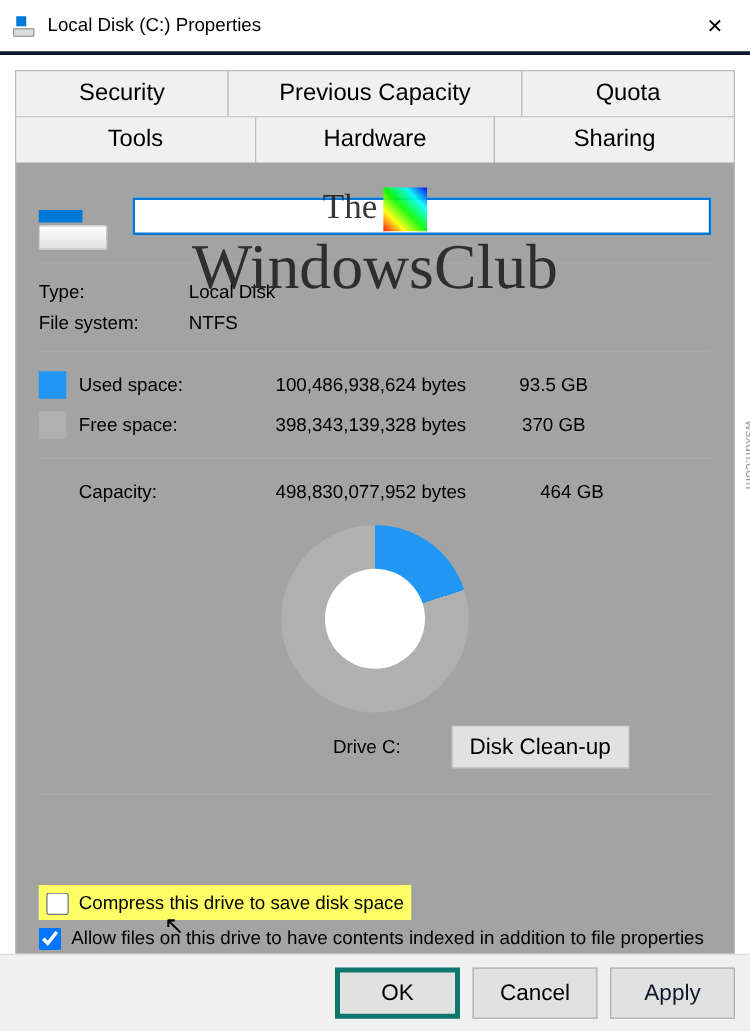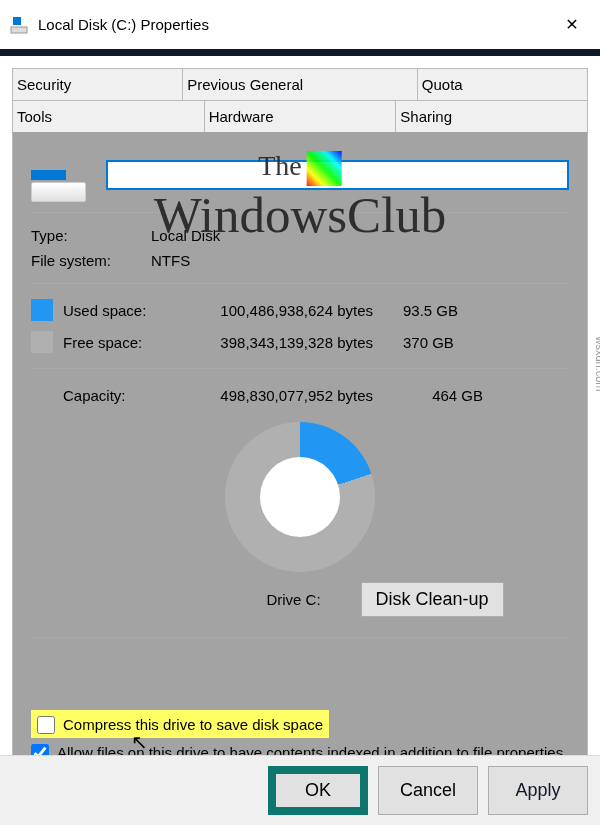--- a/index.html
+++ b/index.html
@@ -1,23 +1,23 @@
 <!DOCTYPE html>
 <html><head>
   <meta charset="utf-8">
   <style>
     * { box-sizing: border-box; margin: 0; padding: 0; }
     body { font-family: "Segoe UI", Tahoma, sans-serif; font-size: 14px; background: #fff; width: 600px; height: 825px; position: relative; color: #000; }
-    .titlebar { height: 56px; border-bottom: 7px solid #0f172a; display: flex; align-items: center; padding: 0 8px; }
+    .titlebar { height: 44px; border-bottom: 3px solid #0f172a; display: flex; align-items: center; padding: 0 8px; }
     .titlebar .icon-box { width: 22px; height: 22px; margin-right: 8px; display: flex; align-items: center; justify-content: center; }
     .titlebar .title { flex: 1; font-size: 15px; }
     .titlebar .close { width: 40px; text-align: center; font-size: 16px; }
     .tabs-area { padding: 12px 12px 0 12px; }
     .tab-row { display: flex; width: 100%; }
-    .tab { flex: 1; padding: 7px 4px; border: 1px solid #bbb; border-bottom: none; background: #f0f0f0; font-size: 15px; position: relative; margin-left: -1px; }
+    .tab { flex: 1; text-align: center; padding: 7px 4px; border: 1px solid #bbb; border-bottom: none; background: #f0f0f0; font-size: 19px; position: relative; margin-left: -1px; }
     .tab:first-child { margin-left: 0; }
     .tab.active { background: #fff; border-top: 1px solid #bbb; z-index: 2; }
     .tab-row.row1 .tab { border-bottom: 1px solid #bbb; }
     .tab-row.row2 .tab { border-top: none; }
     .tab-row.row2 .tab.active { border-top: none; box-shadow: 0 2px 0 #fff; }
     .panel { border: 1px solid #bbb; border-top: none; margin: 0 12px; padding: 15px 18px; min-height: 650px; position: relative; background: #a3a3a3; }
     .drive-header { display: flex; align-items: center; gap: 20px; margin-bottom: 8px; }
     .drive-icon-wrap { width: 55px; height: 55px; display: flex; flex-direction: column; justify-content: flex-end; }
     .drive-icon-bar { width: 35px; height: 10px; background: #0078d7; margin-bottom: 2px; }
     .drive-icon-body { width: 55px; height: 20px; background: linear-gradient(#fff, #e0e0e0); border: 1px solid #ccc; border-radius: 2px; }
@@ -25,39 +25,39 @@
     hr { border: none; border-top: 1px solid #aaa; margin: 10px 0; }
     .info-row { display: flex; padding: 4px 0; font-size: 15px; }
     .info-label { width: 120px; }
     .info-val { flex: 1; }
     .space-row { display: flex; align-items: center; padding: 5px 0; font-size: 15px; }
     .swatch { width: 22px; height: 22px; margin-right: 10px; }
     .swatch.used { background: #2196f3; }
     .swatch.free { background: #b0b0b0; }
     .space-label { width: 130px; }
     .space-bytes { width: 210px; text-align: right; padding-right: 30px; }
-    .space-gb { width: 80px; text-align: left; }
+    .space-gb { width: 80px; text-align: center; }
     .cap-row { display: flex; padding: 8px 0 8px 32px; font-size: 15px; }
     .cap-label { width: 130px; }
     .cap-bytes { width: 210px; text-align: right; padding-right: 30px; }
     .cap-gb { width: 80px; text-align: right; }
     .pie-container { text-align: center; margin: 10px 0; }
     .pie { width: 150px; height: 150px; border-radius: 50%; margin: 0 auto; background: conic-gradient(#2196f3 0deg 72deg, #b0b0b0 72deg 360deg); display: flex; align-items: center; justify-content: center; }
     .pie-inner { width: 80px; height: 80px; background: #fff; border-radius: 50%; }
     .drive-label-row { display: flex; align-items: center; justify-content: center; gap: 40px; margin-top: 5px; }
     .drive-label { font-size: 15px; }
     .btn { background: #e1e1e1; border: 1px solid #adadad; padding: 6px 14px; font-size: 18px; font-family: inherit; cursor: pointer; }
     .checks { position: absolute; bottom: 15px; left: 18px; right: 18px; }
     .check-row { display: flex; align-items: center; padding: 4px 0; font-size: 15px; }
     .check-row.hl { background: #ffff66; padding: 4px 6px; width: fit-content; }
     .check-row input[type=checkbox] { width: 18px; height: 18px; margin-right: 8px; flex-shrink: 0; margin-top: 2px; }
     .check-row .cursor { position: absolute; left: 100px; top: 20px; font-size: 20px; }
     .button-bar { border-top: 1px solid #ddd; padding: 10px 12px; display: flex; justify-content: flex-end; gap: 10px; position: absolute; bottom: 0; left: 0; right: 0; background: #f0f0f0; }
     .button-bar .btn { min-width: 100px; }
-    .btn.primary { border: 8px solid #0f766e; }
+    .btn.primary { border: 4px solid #0f766e; }
     .btn.disabled { color: #0f172a; }
     .watermark { position: absolute; top: 150px; left: 50%; transform: translateX(-50%); font-family: Georgia, serif; font-size: 40px; color: #222; text-align: center; pointer-events: none; opacity: 0.9; z-index: 5; white-space: nowrap; }
     .watermark .line1 { font-size: 28px; }
     .watermark .line2 { font-size: 51px; }
     .watermark-flag { display: inline-block; width: 35px; height: 35px; background: linear-gradient(45deg, #f00, #ff0, #0f0, #0ff, #00f); vertical-align: middle; margin-left: 5px; }
     .side-watermark { position: absolute; right: 0; top: 50%; transform: rotate(90deg) translateX(-50%); transform-origin: right center; font-size: 11px; color: #999; }
   </style>
 </head>
 <body>
 
@@ -68,21 +68,21 @@
         <rect x="4" y="2" width="8" height="8" fill="#0078d7"></rect>
       </svg>
   </div>
   <div class="title">Local Disk (C:) Properties</div>
   <div class="close">✕</div>
 </div>
 
 <div class="tabs-area">
   <div class="tab-row row1">
     <div class="tab">Security</div>
-    <div class="tab" style="flex:1.4">Previous General</div>
+    <div class="tab" style="flex:1.4">Previous Capacity</div>
     <div class="tab">Quota</div>
   </div>
   <div class="tab-row row2">
     <div class="tab">Tools</div>
     <div class="tab">Hardware</div>
     <div class="tab">Sharing</div>
   </div>
 </div>
 
 <div class="panel">

